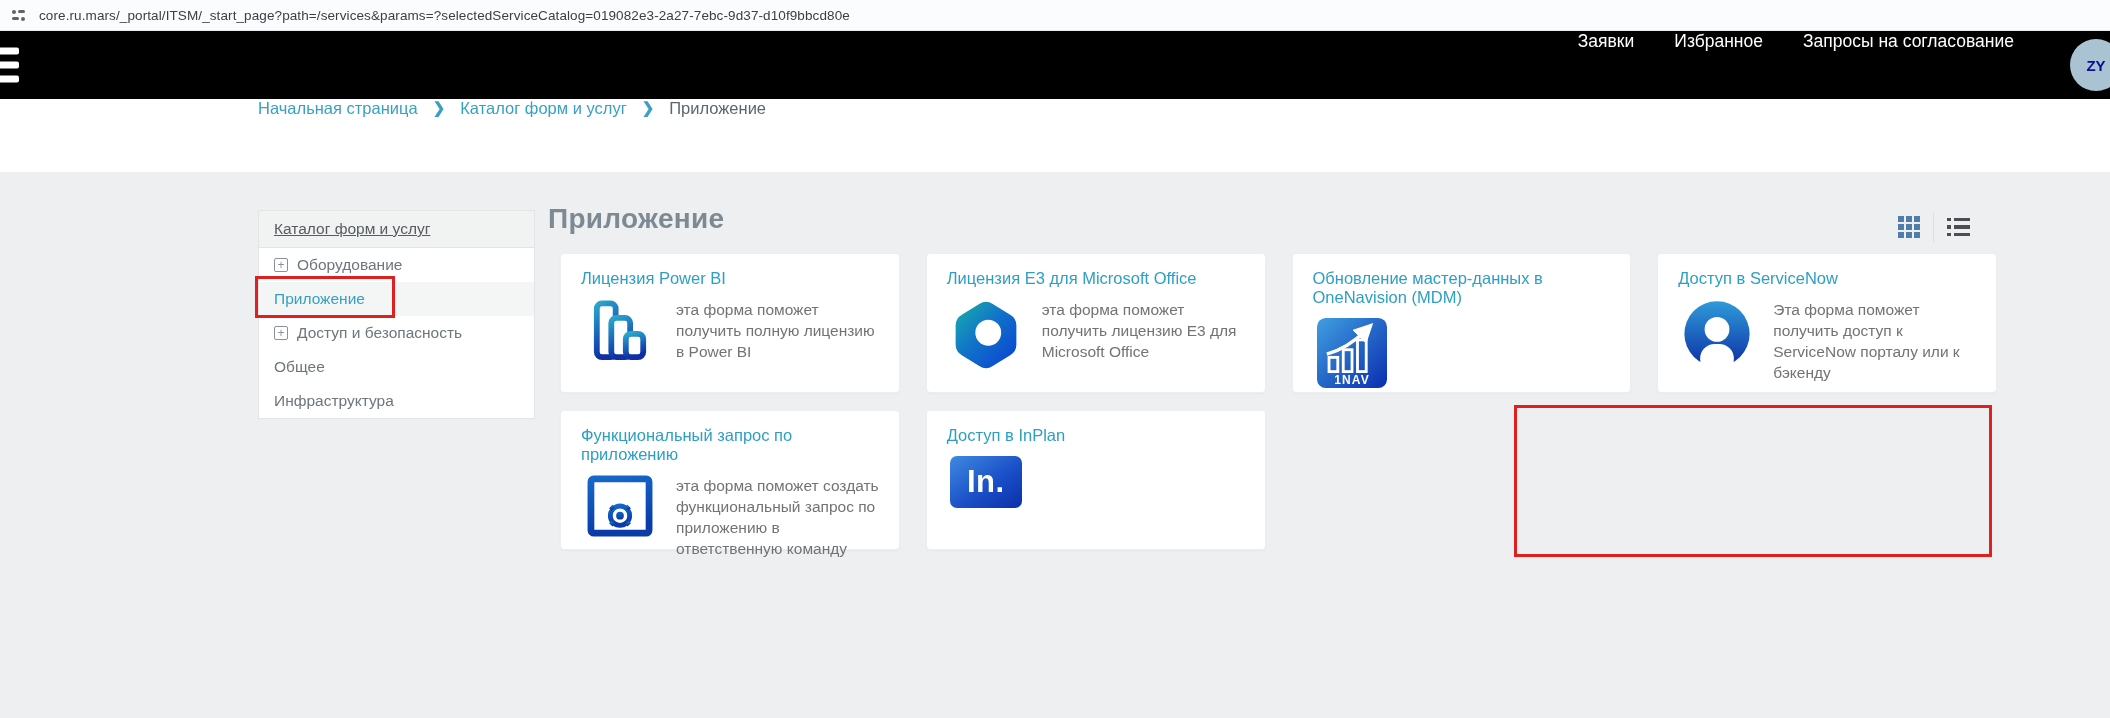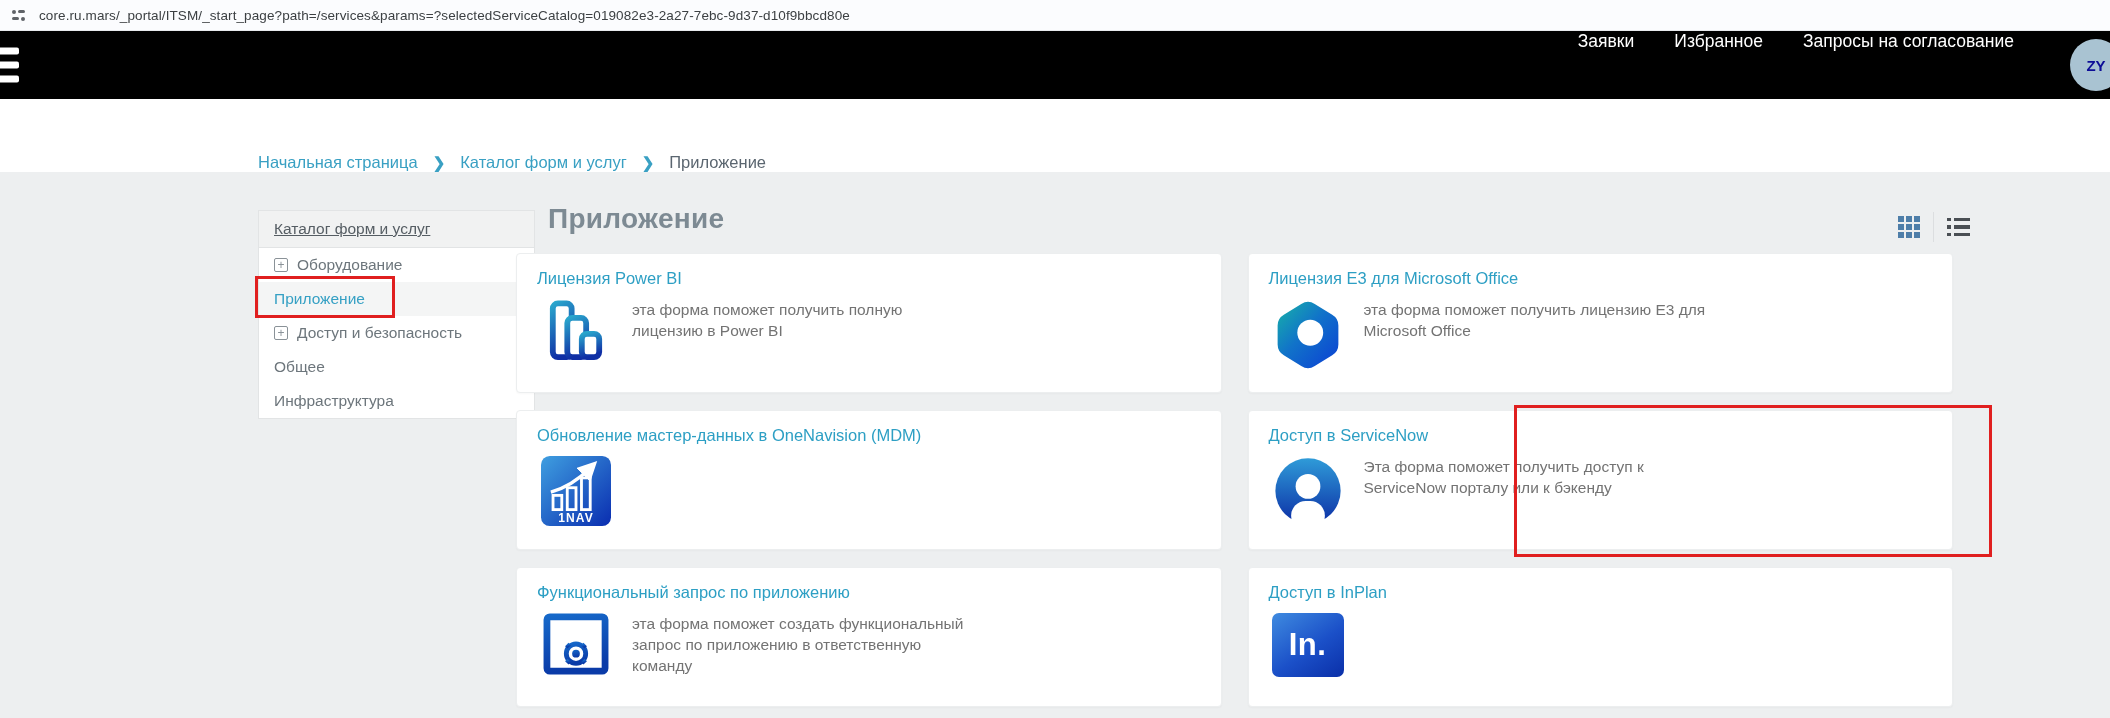--- a/index.html
+++ b/index.html
@@ -21,21 +21,21 @@
   .hamburger { position:absolute; left:0; top:50%; transform:translateY(-50%);
     display:flex; flex-direction:column; gap:7px; }
   .hamburger .bar { width:19px; height:7px; background:#fff; border-radius:0 2px 2px 0; }
   .nav-links { display:flex; gap:40px; margin-left:auto; margin-right:96px; }
   .nav-link { color:#ffffff; font-size:17.5px; cursor:pointer; white-space:nowrap; }
   .avatar { position:absolute; right:-12px; top:50%; transform:translateY(-50%);
     width:52px; height:52px; border-radius:50%; background:#a9c3d2; color:#0c0c96;
     font-weight:bold; font-size:15px; display:flex; align-items:center; justify-content:center; }
 
   
-  .breadcrumb-bar { height:73px; background:#ffffff; display:flex; align-items:flex-end;
+  .breadcrumb-bar { height:73px; background:#ffffff; display:flex; align-items:flex-start;
     padding-left:258px; }
   .crumb-link { color:#39a0c3; font-size:16.5px; cursor:pointer; }
   .crumb-current { color:#5b6670; font-size:16.5px; }
   .crumb-sep { color:#39a0c3; font-size:15px; font-weight:bold; margin:0 15px; }
 
   
   .content { position:relative; height:546px; background:#edeff0; }
 
   
   .sidebar { position:absolute; left:258px; top:38px; width:277px; background:#fff;
@@ -58,31 +58,31 @@
   .grid-icon { display:grid; grid-template-columns:repeat(3,6px); grid-auto-rows:6px;
     gap:2px; cursor:pointer; }
   .grid-icon i { background:#4e7ea9; }
   .toggle-sep { width:1px; height:30px; background:#dcdee0; }
   .list-icon { display:flex; flex-direction:column; gap:4px; cursor:pointer; }
   .list-icon .row { display:flex; align-items:center; gap:3px; }
   .list-icon .d { width:3.5px; height:3.5px; background:#4a4f54; }
   .list-icon .l { width:16px; height:3.5px; background:#4a4f54; }
 
   
-  .cards { position:absolute; left:516px; top:81px; width:1437px; display:grid;
-    grid-template-columns:repeat(2,1fr); column-gap:26px; row-gap:17px; }
+  .cards { position:absolute; left:560px; top:81px; width:1437px; display:grid;
+    grid-template-columns:repeat(4,1fr); column-gap:26px; row-gap:17px; }
   .card { background:#fff; border-radius:4px; height:140px; padding:15px 20px;
     border:1px solid #eceeef; box-shadow:0 1px 2px rgba(0,0,0,0.03); cursor:pointer; }
   .card-title { color:#2d9fc4; font-size:16.5px; margin-bottom:11px; }
   .card-body { display:flex; gap:17px; }
   .card-icon { width:78px; min-height:70px; flex:none; display:flex;
     align-items:flex-start; justify-content:center; }
   .card-desc { color:#737373; font-size:15.5px; line-height:1.35; padding-top:1px; }
 
-  .badge-icon { width:72px; height:64px; border-radius:7px; color:#fff;
+  .badge-icon { width:72px; height:52px; border-radius:7px; color:#fff;
     display:flex; align-items:center; justify-content:center; }
   .inplan-badge { background:linear-gradient(145deg,#3f8be0 0%,#1b50c8 55%,#0a2fa8 100%);
     font-weight:bold; font-size:31px; letter-spacing:0.5px; }
 
   
   .annot { position:absolute; border:3px solid #e01f1f; pointer-events:none; z-index:9; }
   .annot-sidebar { left:255px; top:104px; width:140px; height:42px; }
   .annot-card { left:1514px; top:233px; width:478px; height:152px; }
 </style>
 </head>

